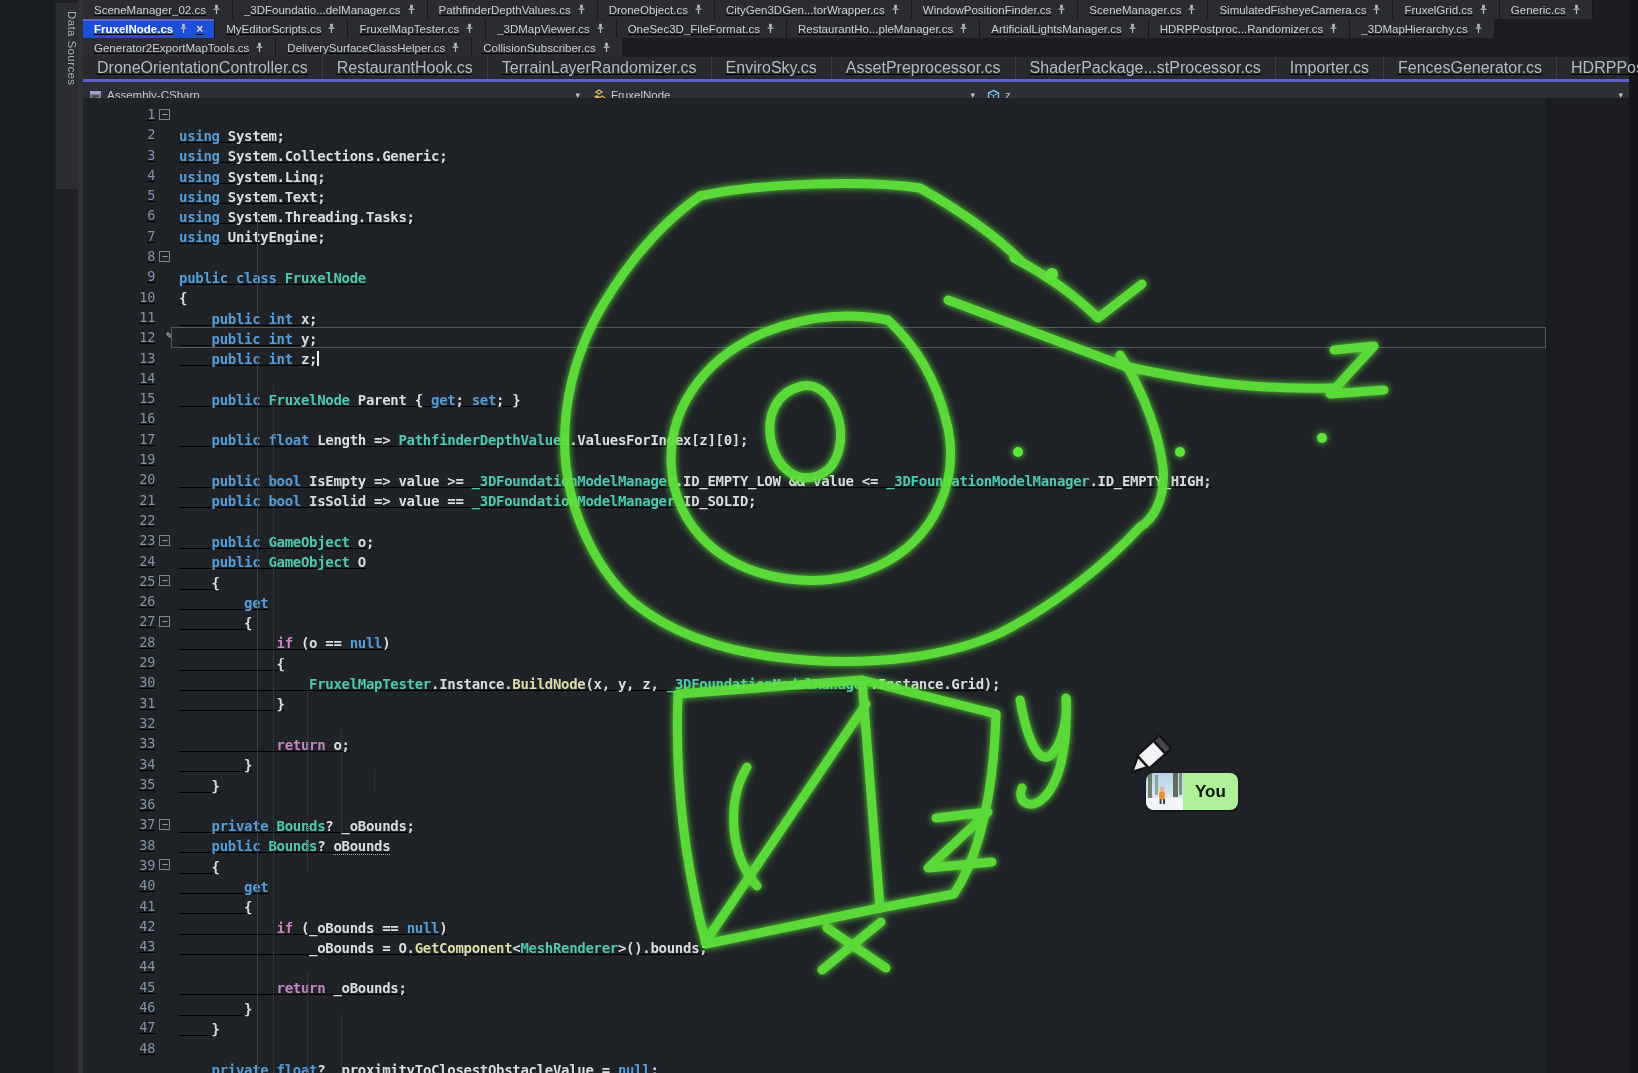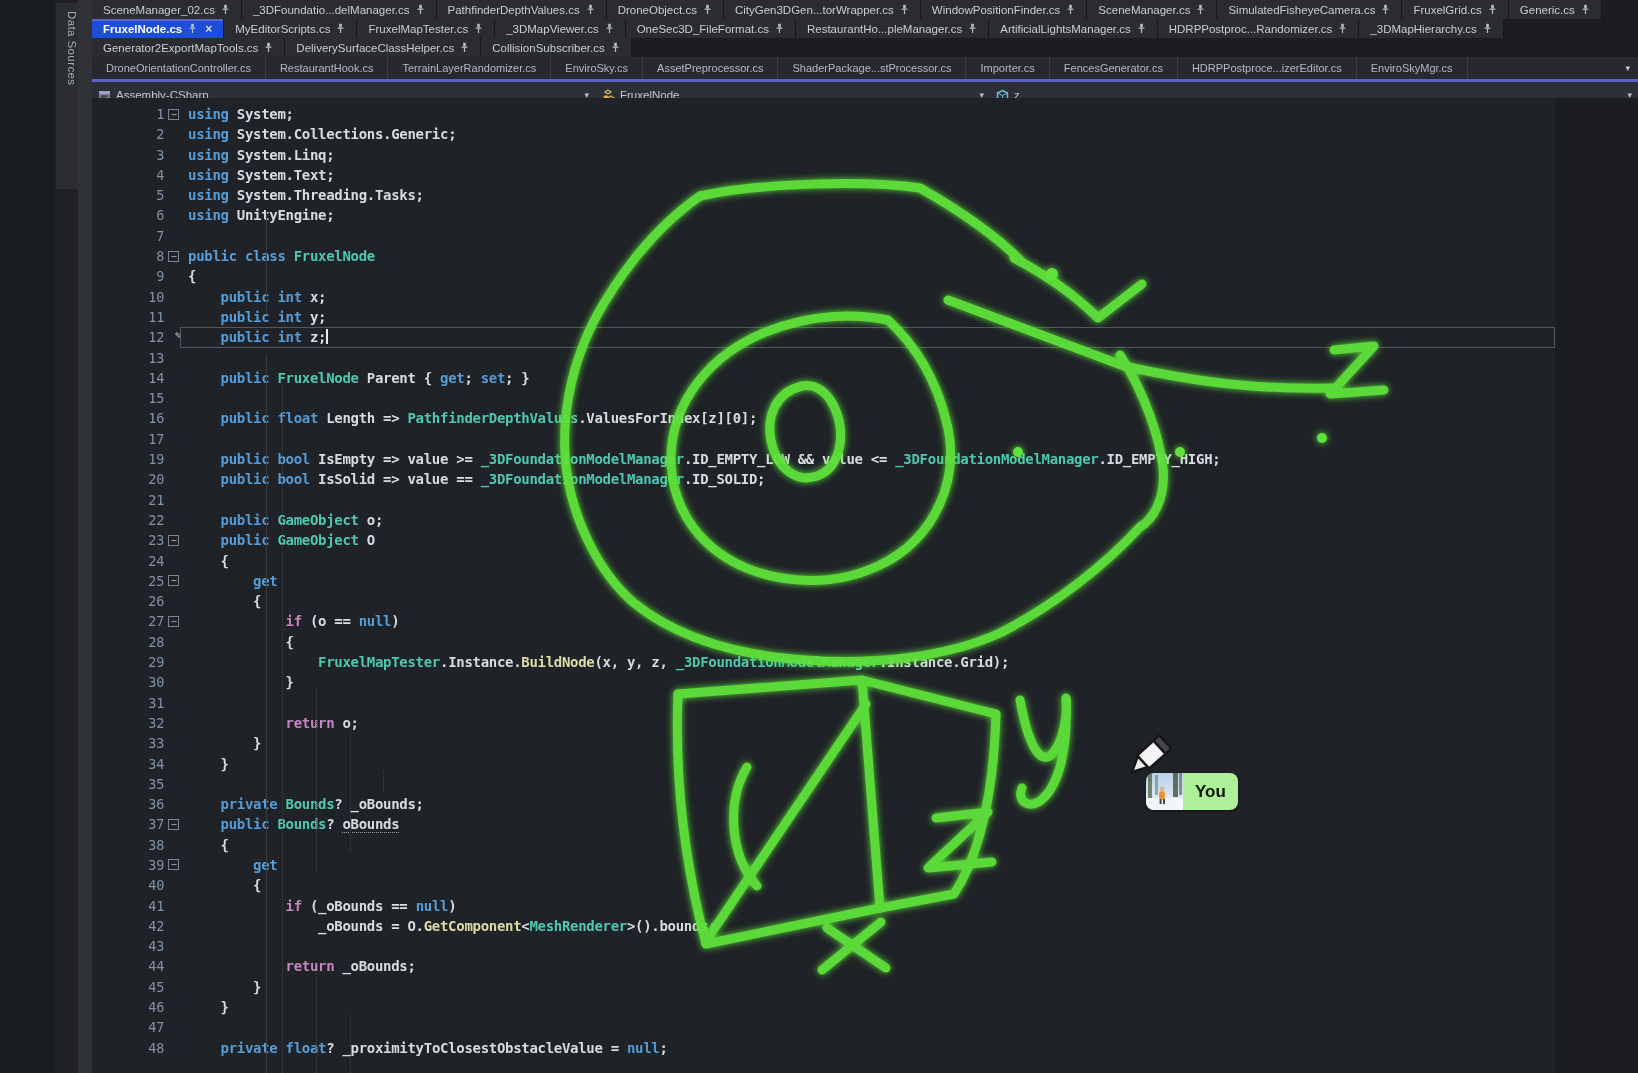--- a/index.html
+++ b/index.html
@@ -9,30 +9,30 @@
 
   
   .left-rail { position:absolute; left:0; top:0; width:78px; height:1073px; background:#1a1d22; }
   .vtab-strip { position:absolute; left:55px; top:0; width:23px; height:1073px; background:#202227; }
   .vtab { position:absolute; left:56px; top:3px; width:22px; height:186px; background:#2b2d33;
     writing-mode:vertical-rl; color:#a7adb6; font-size:11.5px; padding-top:8px; text-align:left;
     letter-spacing:.4px; }
   .rail-divider { position:absolute; left:78px; top:0; width:14px; height:1073px; background:#303238; }
 
   
-  .main { position:absolute; left:92px; top:0; width:1546px; height:883px; }
+  .main { position:absolute; left:83px; top:0; width:1546px; height:883px;text-decoration:underline; }
   .trow { display:flex; height:19px; background:#1b1d21; align-items:stretch; }
   .trow4 { display:flex; height:22px; background:#27292e; align-items:stretch; }
   .tab { display:flex; align-items:center; gap:6px; padding:0 11px; background:#2a2c31;
     border-right:1px solid #17181c; color:#c9cdd4; font-size:11.5px; white-space:nowrap; }
   .tab.active { background:#1d4ed8; color:#ffffff; font-weight:bold;
     box-shadow:inset 0 2px 0 var(--accent); }
   .tab .close { color:#d7dae0; font-size:12px; font-weight:bold; margin-left:2px; cursor:pointer; }
   .tab4 { display:flex; align-items:center; padding:0 14px; border-right:1px solid #3b3d43;
-    color:#b4b9c2; font-size:11px; white-space:nowrap; }
+    color:#b4b9c2; font-size:16px; white-space:nowrap; }
   .t4spacer { flex:1; }
   .t4caret { display:flex; align-items:center; padding:0 8px; color:#c9cdd4; font-size:9px; }
   .purple { height:3px; background:var(--accent); }
 
   
   .crumbs { display:flex; height:16px; background:#2c2f35; color:#c3c7ce; font-size:11.5px; }
   .zone { display:flex; align-items:center; gap:5px; padding:13px 6px; }
   .z1 { width:503px; } .z2 { width:395px; } .z3 { flex:1; }
   .zspacer { flex:1; }
   .caret { color:#b9bdc6; font-size:9px; line-height:1; }
@@ -44,21 +44,21 @@
     font-size:14px; letter-spacing:-0.3px; }
   .lines { position:relative; padding-top:6px; }
   .line { position:relative; display:flex; height:20.3px; line-height:20.3px; }
   .num { width:72px; text-align:right; color:#8193a8; font-size:13.5px; position:relative;
     font-weight:normal; }
   .pencil { position:absolute; right:-17px; top:-1px; font-size:11px; color:#cdd2da; }
   .fold { width:22px; position:relative; }
   .foldbox { position:absolute; left:4px; top:4.5px; width:11px; height:11px; border:1px solid #7e848e;
     color:#aeb4bd; font-size:10px; line-height:9px; text-align:center; background:#1f2227;
     font-weight:normal; z-index:2; }
-  .codeln { white-space:pre; color:#d8dbe0; padding-left:2px; }
+  .codeln { white-space:pre; color:#d8dbe0; padding-left:2px;margin-top:22px; }
   .tk-k { color:#569cd6; } .tk-c { color:#c586c0; } .tk-t { color:#4ec9b0; }
   .tk-m { color:#dcdcaa; } .tk-d { color:#d8dbe0; }
   .tk-u { color:#d8dbe0; border-bottom:1px dotted #9aa2ad; }
   .line.cur::after { content:""; position:absolute; left:88px; width:1373px; top:0; bottom:0;
     border:1px solid #53565e; pointer-events:none; }
   .tcaret { display:inline-block; width:2px; height:15px; background:#e8ebf0; vertical-align:-2px; }
   .guide { position:absolute; width:0; border-left:1px dotted #3f434b; z-index:1; }
   .fguide { position:absolute; width:0; border-left:1px solid #3a3e45; z-index:1; }
   .sbar { position:absolute; right:0; top:0; width:83px; height:100%; background:#1a1c21; }
 

